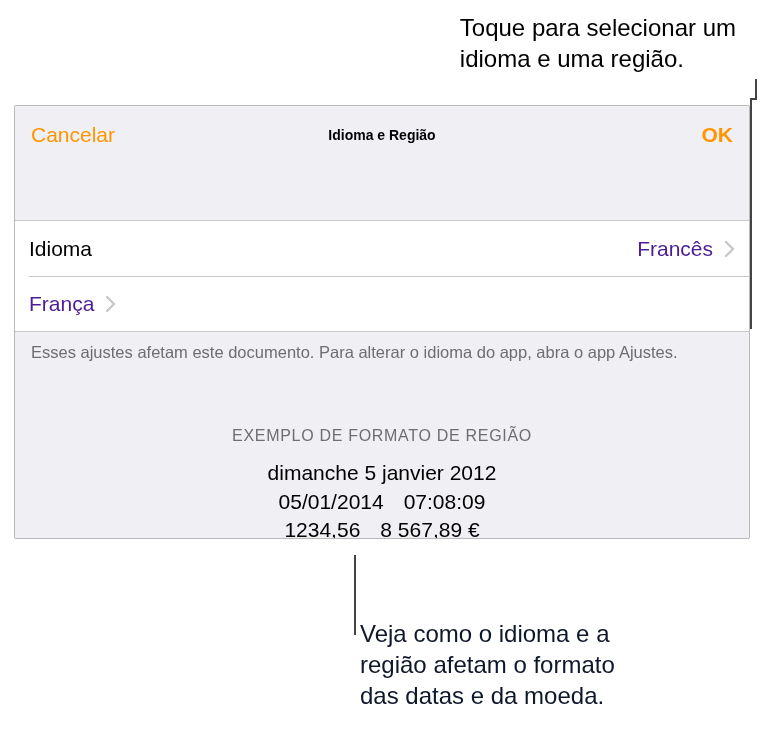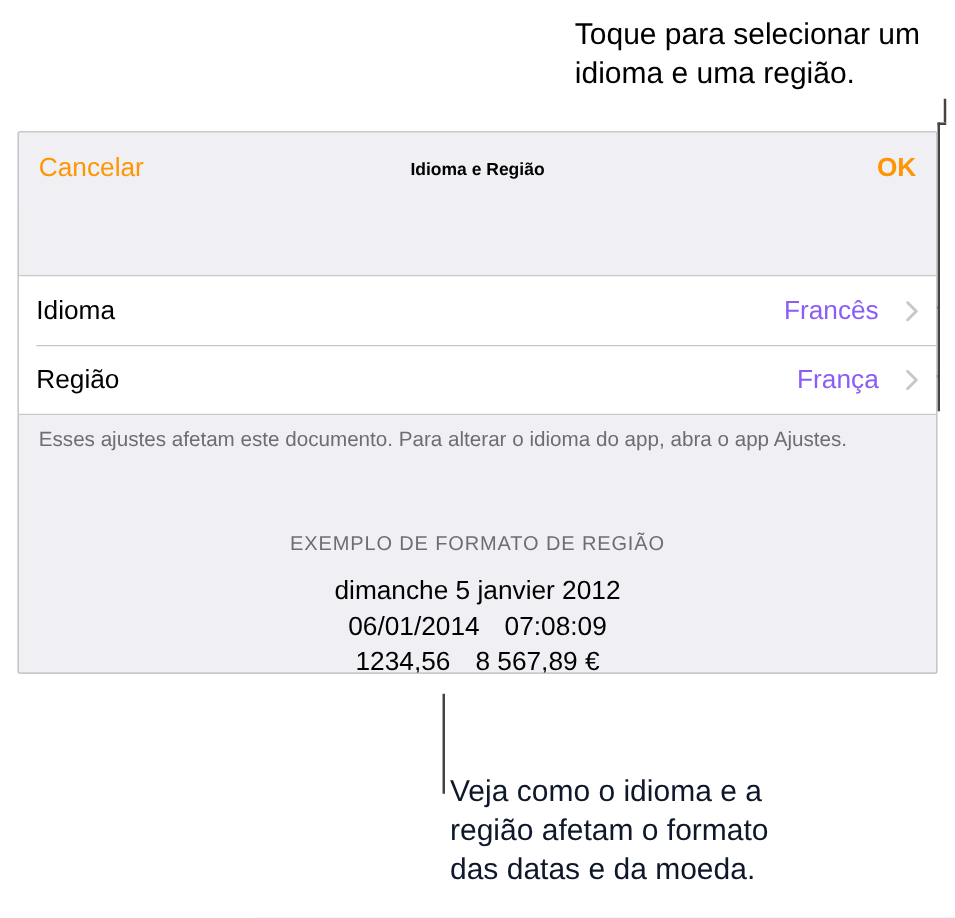--- a/index.html
+++ b/index.html
@@ -72,21 +72,21 @@
   .row-group { background: #fff; border-top: 1px solid #c7c7cc; border-bottom: 1px solid #c7c7cc; }
   .row {
     display: flex;
     align-items: center;
     height: 55px;
     padding: 0 14px 0 14px;
     font-size: 21px;
   }
   .row + .row { border-top: 1px solid #c7c7cc; margin-left: 14px; padding-left: 0; }
   .row-label { color: #000; flex: 1; }
-  .row-value { color: #8b5cf6; margin-right: 22px; }
+  .row-value { color: #4c1d95; margin-right: 12px; }
   .chevron {
     width: 10px;
     height: 16px;
     position: relative;
   }
   .chevron svg { display: block; }
   .footer-note {
     padding: 10px 16px 0 16px;
     font-size: 16.5px;
     color: #6d6d72;
@@ -154,37 +154,36 @@
     <div class="row">
       <span class="row-label">Idioma</span>
       <span class="row-value">Francês</span>
       <span class="chevron">
         <svg width="10" height="16" viewBox="0 0 10 16">
             <polyline points="1,1 8,8 1,15" fill="none" stroke="#c7c7cc" stroke-width="2.4" stroke-linecap="round" stroke-linejoin="round"></polyline>
           </svg>
       </span>
     </div>
     <div class="row">
-      <span class="row-label">Região</span>
       <span class="row-value">França</span>
       <span class="chevron">
         <svg width="10" height="16" viewBox="0 0 10 16">
             <polyline points="1,1 8,8 1,15" fill="none" stroke="#c7c7cc" stroke-width="2.4" stroke-linecap="round" stroke-linejoin="round"></polyline>
           </svg>
       </span>
     </div>
   </div>
 
   <div class="footer-note">Esses ajustes afetam este documento. Para alterar o idioma do app, abra o app Ajustes.</div>
 
   <div class="example-block">
     <div class="example-header">EXEMPLO DE FORMATO DE REGIÃO</div>
     <div class="example-line">dimanche 5 janvier 2012</div>
     <div class="example-line">
-      <span>06/01/2014</span><span class="gap"></span><span>07:08:09</span>
+      <span>05/01/2014</span><span class="gap"></span><span>07:08:09</span>
     </div>
     <div class="example-line">
       <span>1234,56</span><span class="gap"></span><span>8 567,89 €</span>
     </div>
   </div>
 </div>
 
 <div class="callout-bottom-line-v"></div>
 <div class="callout-bottom">
   <div>Veja como o idioma e a</div>

